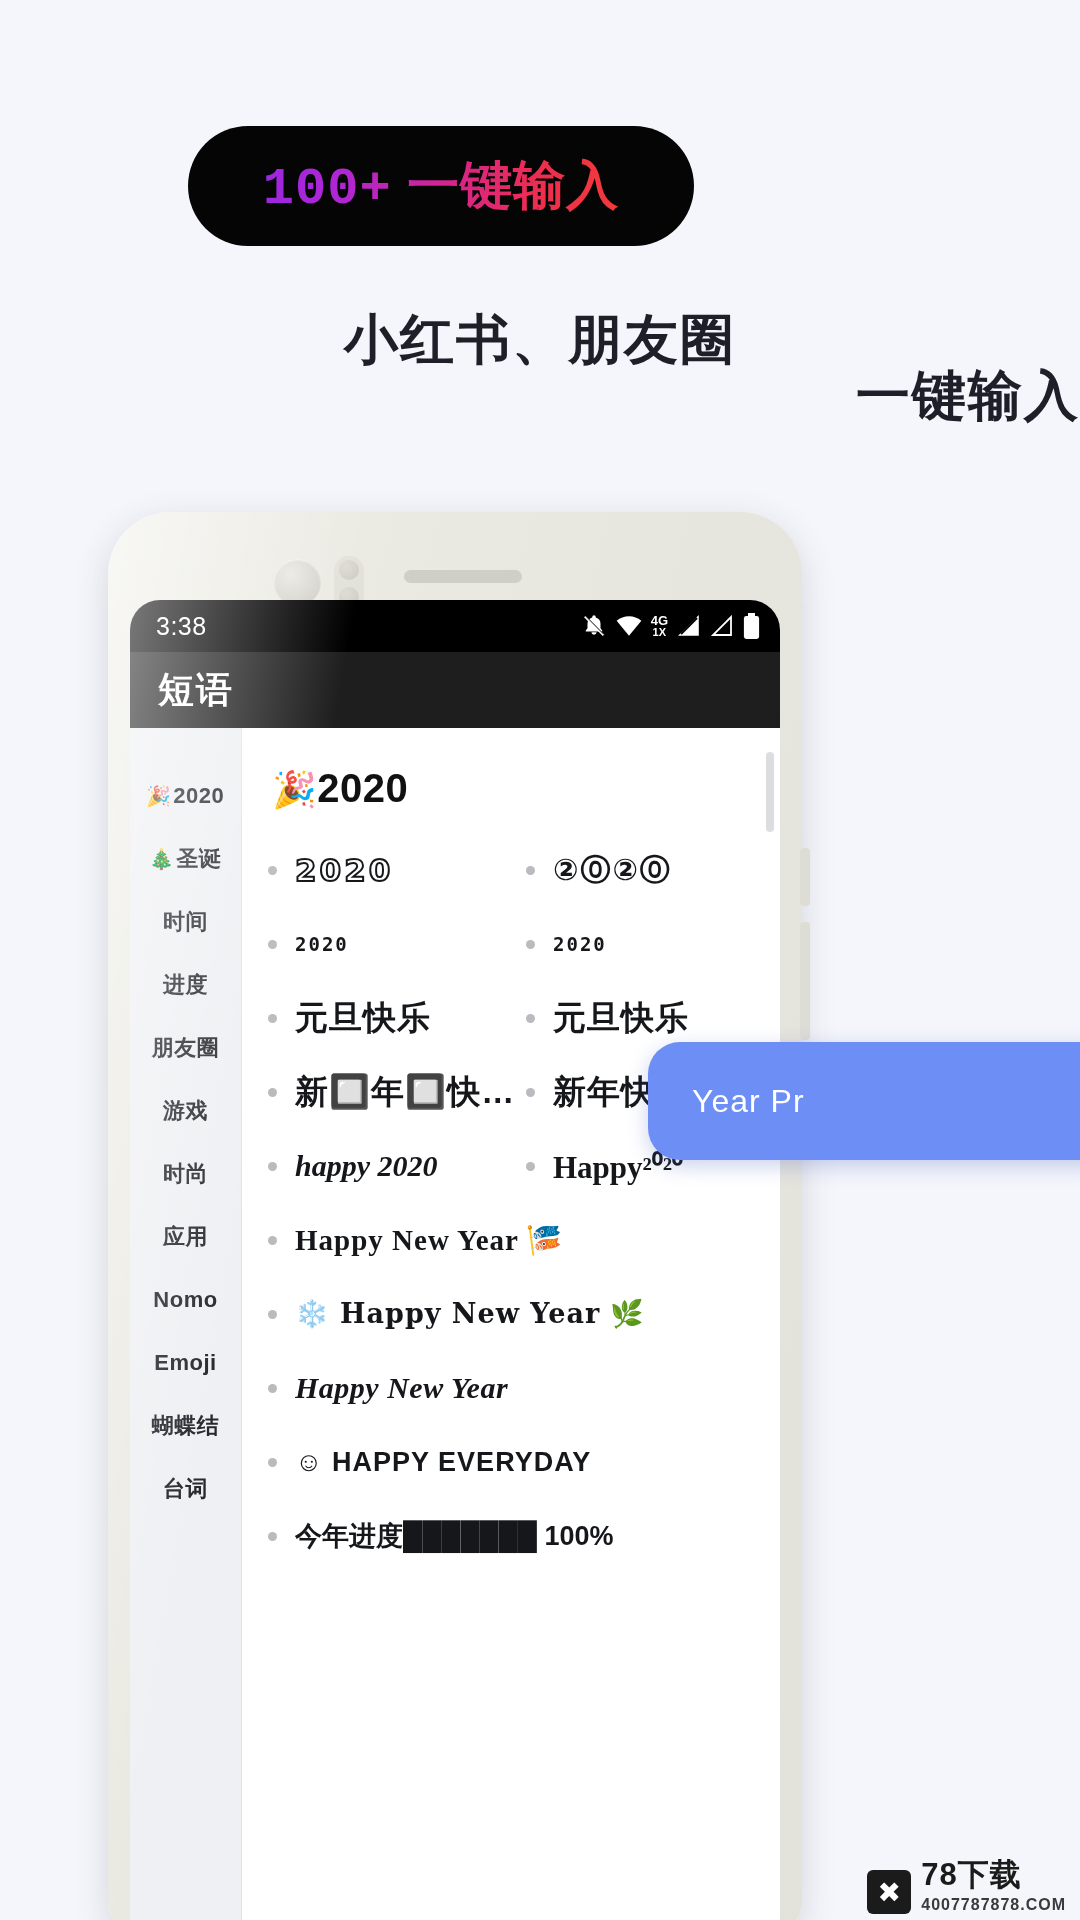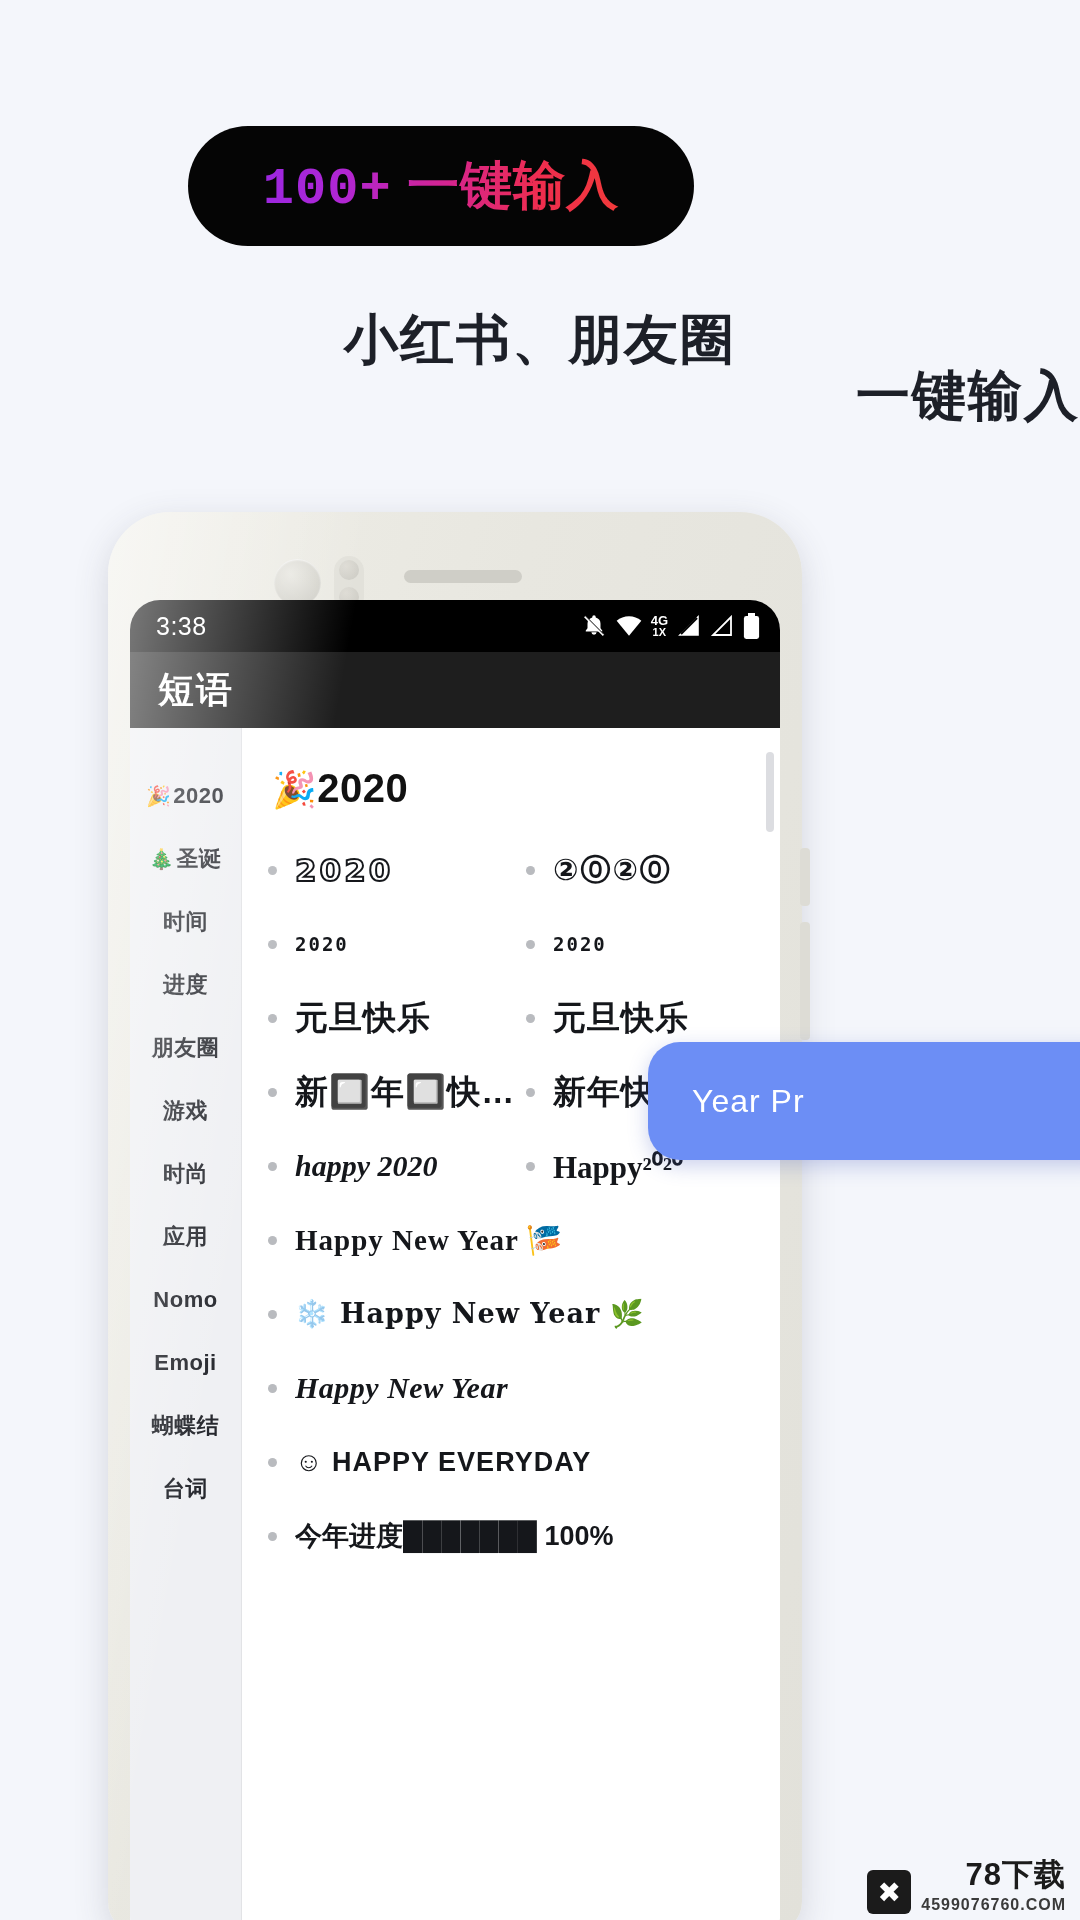--- a/index.html
+++ b/index.html
@@ -177,21 +177,21 @@
   
   #watermark{
     position:absolute; right:14px; bottom:6px;
     display:flex; align-items:flex-end; gap:10px;
   }
   #wm-logo{
     width:44px; height:44px; background:#1b1b1b; border-radius:6px;
     display:flex; align-items:center; justify-content:center;
     color:#fff; font-size:28px; font-weight:800; font-family:"DejaVu Sans",sans-serif;
   }
-  #wm-right{ display:flex; flex-direction:column; align-items:flex-end; }
+  #wm-right{ display:flex; flex-direction:column; align-items:flex-start; }
   #wm-title{ font-size:31px; font-weight:700; color:#1b1b1b; letter-spacing:1px; }
   #wm-sub{ font-size:16px; font-weight:700; color:#3a3a3a; letter-spacing:1px; }
 </style>
 </head>
 <body>
 
 <div id="promo-banner">
   <div class="btxt"><span class="bnum">100+</span> <span>一键输入</span></div>
 </div>
 <div class="sub-line" id="subtitle-1">小红书、朋友圈</div>
@@ -358,15 +358,15 @@
 </div>
 
 <div id="chat-bubble">
   <div id="chat-bubble-text">Year Pr</div>
 </div>
 
 <div id="watermark">
   <div id="wm-logo">✖</div>
   <div id="wm-right">
     <div id="wm-title">78下载</div>
-    <div id="wm-sub">4599076760.COM</div>
+    <div id="wm-sub">4007787878.COM</div>
   </div>
 </div>
 
 </body></html>

